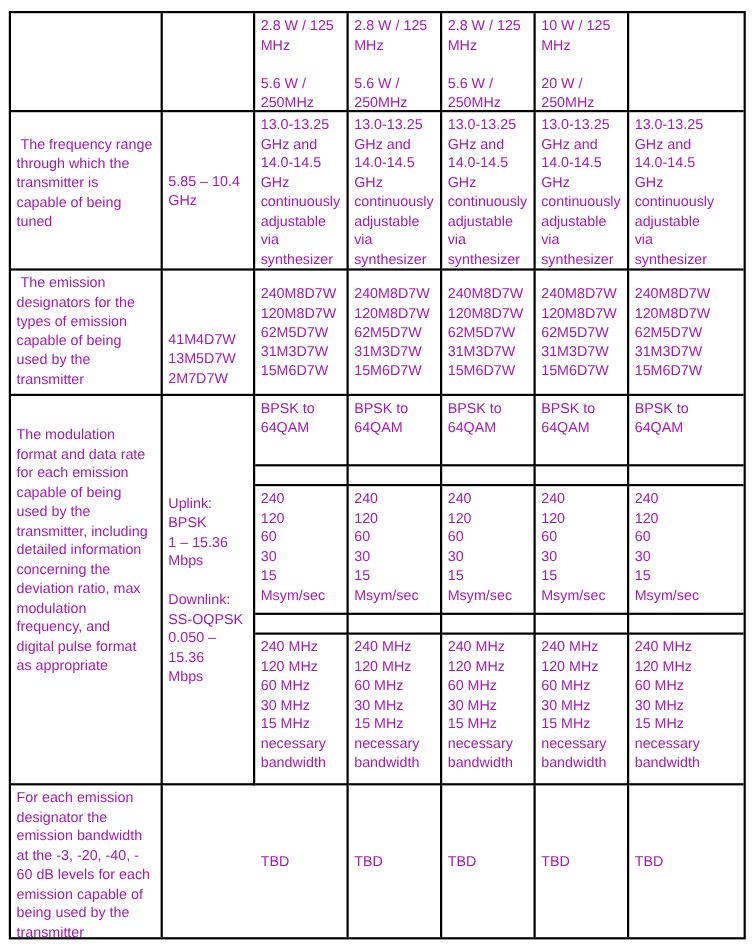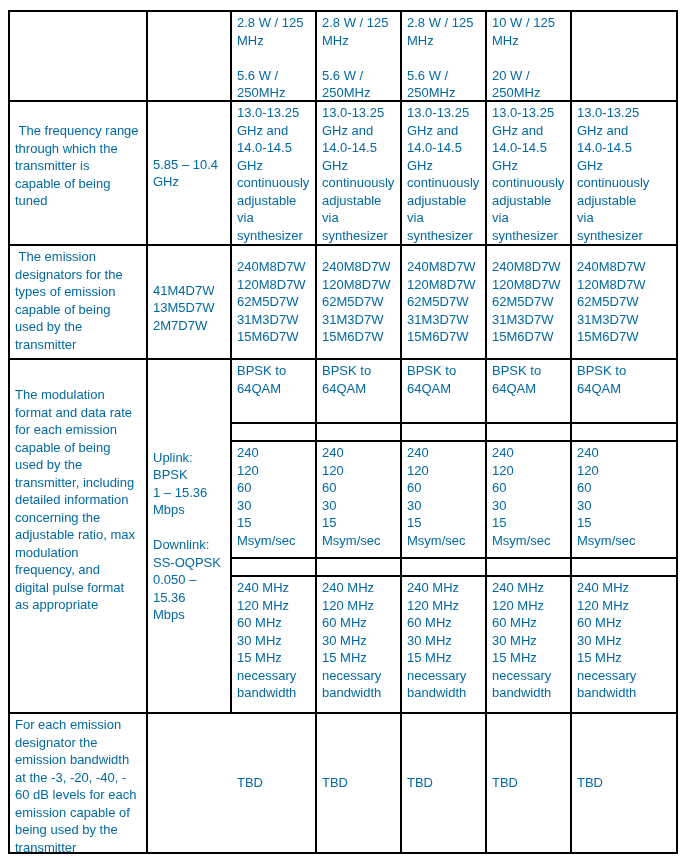--- a/index.html
+++ b/index.html
@@ -1,21 +1,21 @@
 <!DOCTYPE html>
 <html><head>
 <meta charset="utf-8">
 <style>
   html,body { margin:0; padding:0; background:#ffffff; }
   .page {
     position:relative;
     width:684px; height:858px;
     background:#ffffff;
     font-family:"Liberation Sans", sans-serif;
-    color:#0369a1;
+    color:#a21caf;
     overflow:hidden;
   }
   .tbl {
     position:absolute; left:8px; top:10px;
     display:grid;
     grid-template-columns:138px 84px 85px 85px 85px 85px 104px;
     grid-template-rows:90px 144px 114px 64px 18px 117px 18px 137px 138px;
     border:2px solid #000000;
     background:#ffffff;
   }
@@ -34,21 +34,21 @@
   }
   .c1{grid-column:1} .c2{grid-column:2} .c3{grid-column:3} .c4{grid-column:4}
   .c5{grid-column:5} .c6{grid-column:6} .c7{grid-column:7}
   .r1{grid-row:1} .r2{grid-row:2} .r3{grid-row:3}
   .s1{grid-row:4} .s2{grid-row:5} .s3{grid-row:6} .s4{grid-row:7} .s5{grid-row:8}
   .r9{grid-row:9}
   .rmod{grid-row:4 / 9}
   .c7{border-right:none}
   .r9{border-bottom:none}
   .vc{justify-content:center}
-  .vb{justify-content:flex-end; padding-bottom:24px}
+  .vb{justify-content:flex-end; padding-bottom:6px}
   .pt16{padding-top:20px}
   .pt26{padding-top:26px}
 </style>
 </head>
 <body>
 
 <div class="page">
   <div class="tbl">
 
     <div class="cell c1 r1"></div>
@@ -159,21 +159,21 @@
 15M6D7W</div>
 
     <div class="cell c1 rmod pt26">The modulation
 format and data rate
 for each emission
 capable of being
 used by the
 transmitter, including
 detailed information
 concerning the
-adjustable ratio, max
+deviation ratio, max
 modulation
 frequency, and
 digital pulse format
 as appropriate</div>
     <div class="cell c2 rmod vc">Uplink:
 BPSK
 1 – 15.36
 Mbps
 
 Downlink:

